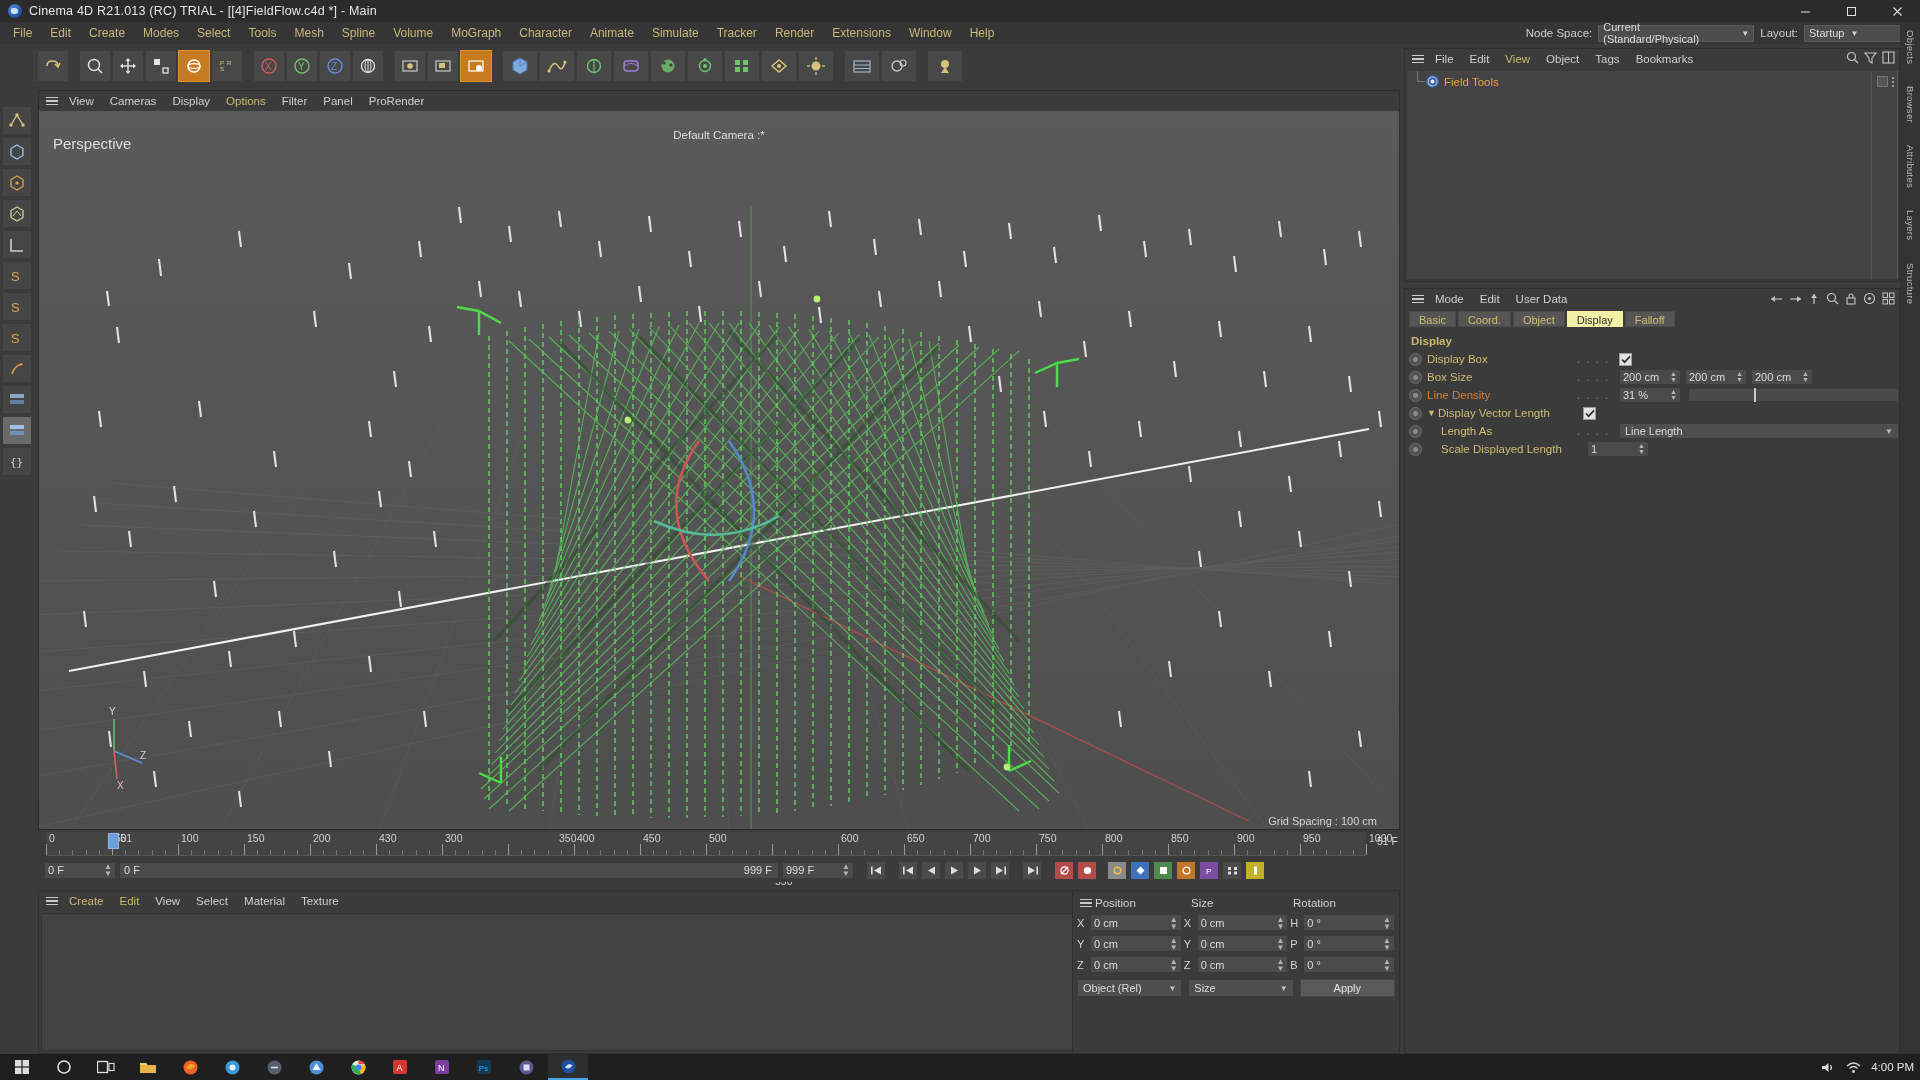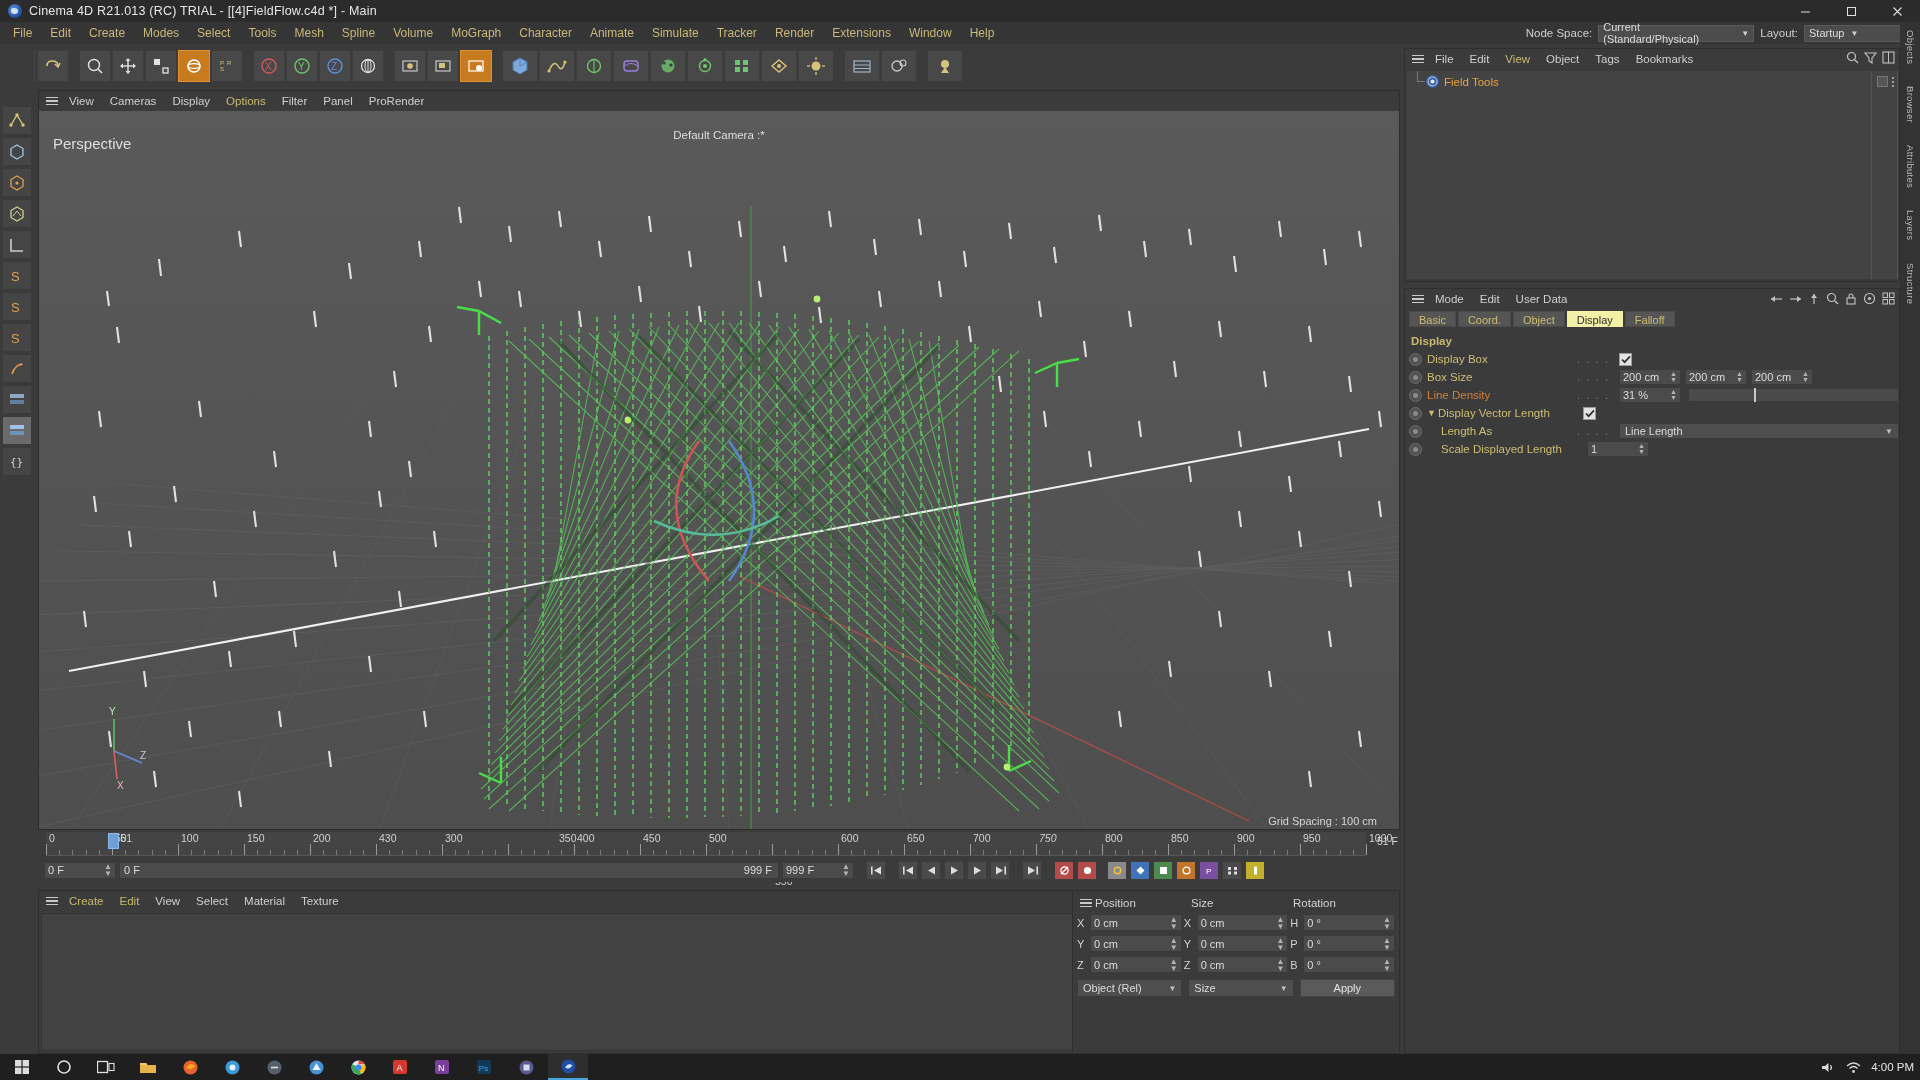--- a/index.html
+++ b/index.html
@@ -954,21 +954,21 @@
         <div class="tl-num" style="left: 663px;">500</div>
         <div class="tl-tick" style="left: 726px;"></div>
         <div class="tl-num" style="left: 729px; margin-top: 43px;">550</div>
         <div class="tl-tick" style="left: 792px;"></div>
         <div class="tl-num" style="left: 795px;">600</div>
         <div class="tl-tick" style="left: 858px;"></div>
         <div class="tl-num" style="left: 861px;">650</div>
         <div class="tl-tick" style="left: 924px;"></div>
         <div class="tl-num" style="left: 927px;">700</div>
         <div class="tl-tick" style="left: 990px;"></div>
-        <div class="tl-num" style="left: 993px; font-style: italic;">750</div>
+        <div class="tl-num" style="left: 993px;">750</div>
         <div class="tl-tick" style="left: 1056px;"></div>
         <div class="tl-num" style="left: 1059px;">800</div>
         <div class="tl-tick" style="left: 1122px;"></div>
         <div class="tl-num" style="left: 1125px;">850</div>
         <div class="tl-tick" style="left: 1188px;"></div>
         <div class="tl-num" style="left: 1191px;">900</div>
         <div class="tl-tick" style="left: 1254px;"></div>
         <div class="tl-num" style="left: 1257px;">950</div>
         <div class="tl-tick" style="left: 1320px;"></div>
         <div class="tl-num" style="left: 1323px;">1000</div>

